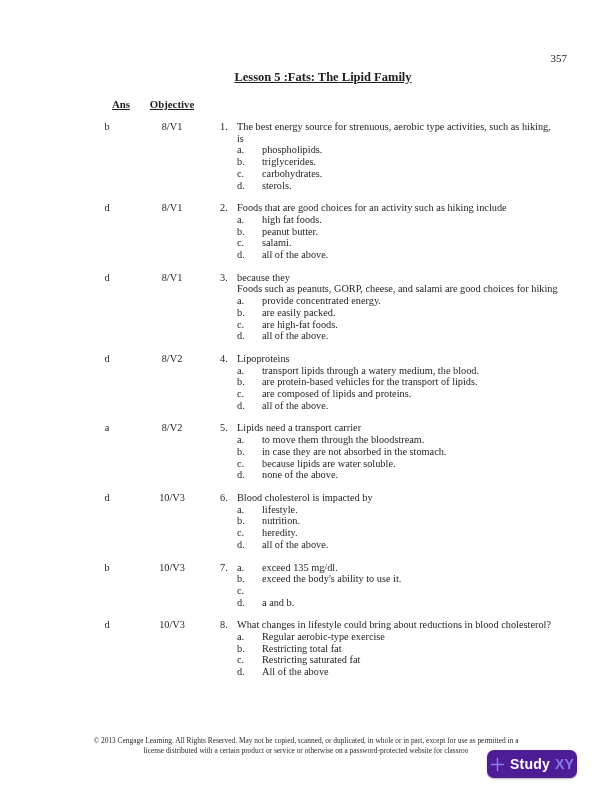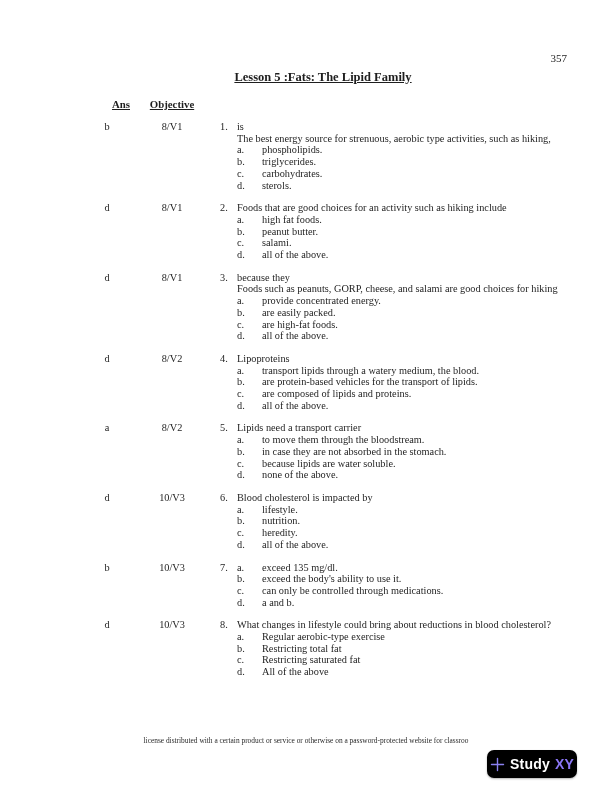--- a/index.html
+++ b/index.html
@@ -84,22 +84,22 @@
   </div>
 </div>
 
 <div class="questions">
   <div class="qrow">
     <div class="col-ans">b</div>
     <div class="col-obj">8/V1</div>
     <div class="col-num">1.</div>
     <div class="col-body">
       <div>
+          <div class="stem-line">The best energy source for strenuous, aerobic type activities, such as hiking,</div>
           <div class="stem-line">is</div>
-          <div class="stem-line">The best energy source for strenuous, aerobic type activities, such as hiking,</div>
         </div>
       <div>
           <div class="option">
             <span class="option-label">a.</span>
             <span class="option-text">phospholipids.</span>
           </div>
           <div class="option">
             <span class="option-label">b.</span>
             <span class="option-text">triglycerides.</span>
           </div>
@@ -270,21 +270,20 @@
           <div class="option">
             <span class="option-label">a.</span>
             <span class="option-text">exceed 135 mg/dl.</span>
           </div>
           <div class="option">
             <span class="option-label">b.</span>
             <span class="option-text">exceed the body's ability to use it.</span>
           </div>
           <div class="option">
             <span class="option-label">c.</span>
-            <span class="option-text">can only be controlled through medications.</span>
           </div>
           <div class="option">
             <span class="option-label">d.</span>
             <span class="option-text">a and b.</span>
           </div>
         </div>
     </div>
   </div>
 
   <div class="qrow">
@@ -311,24 +310,25 @@
           <div class="option">
             <span class="option-label">d.</span>
             <span class="option-text">All of the above</span>
           </div>
         </div>
     </div>
   </div>
 </div>
 
 <div class="footer">
+  <div>© 2013 Cengage Learning. All Rights Reserved. May not be copied, scanned, or duplicated, in whole or in part, except for use as permitted in a</div>
   <div>license distributed with a certain product or service or otherwise on a password-protected website for classroo</div>
 </div>
 
-<div class="studyxy-badge" style="background: #000000;">
+<div class="studyxy-badge" style="background: #4c1d95;">
   <span class="badge-plus-icon">
     <svg width="15" height="15" viewBox="0 0 15 15" aria-hidden="true">
       <path d="M7.5 1.5 V13.5 M1.5 7.5 H13.5" stroke="#8a80f0" stroke-width="1.4" fill="none" stroke-linecap="round"></path>
     </svg>
   </span>
   <span class="badge-study">Study</span>
     <span class="badge-xy" style="color: rgb(138, 118, 245);">XY</span>
 </div>
 
 </body></html>

